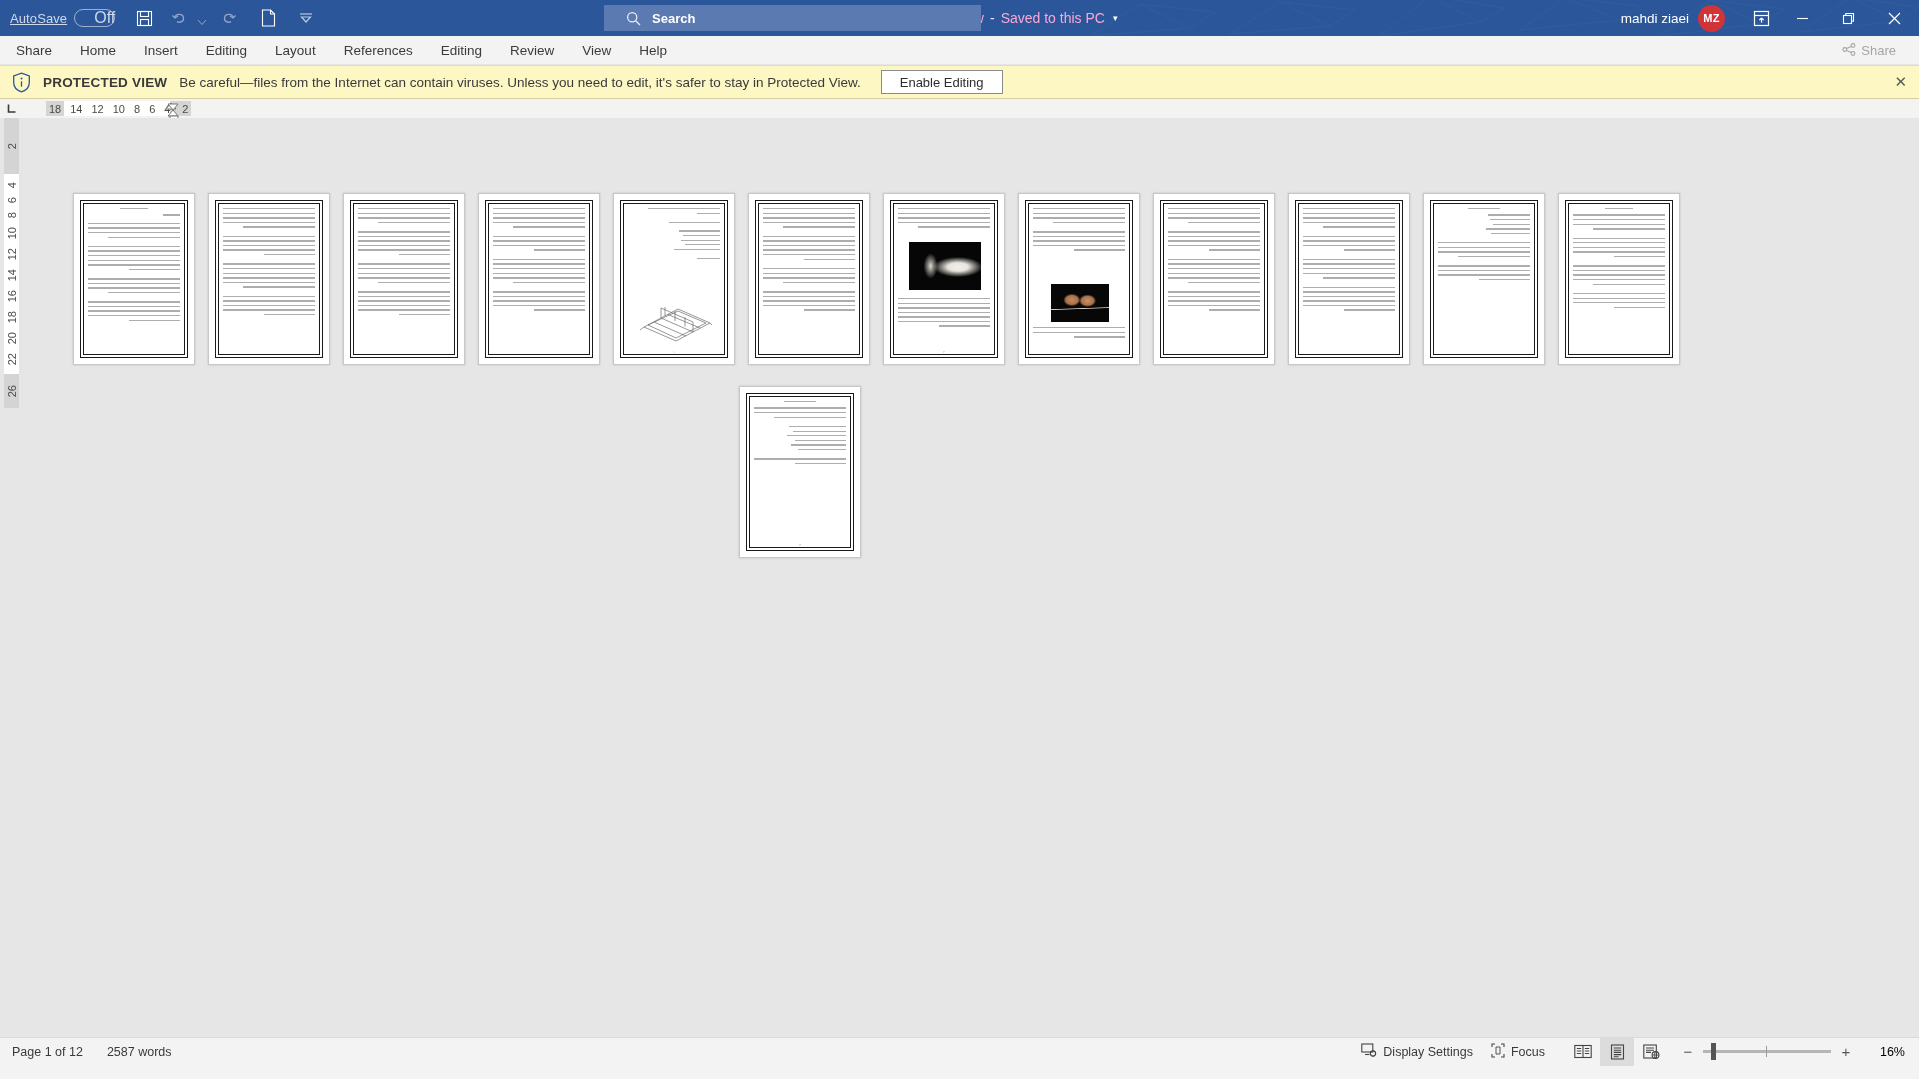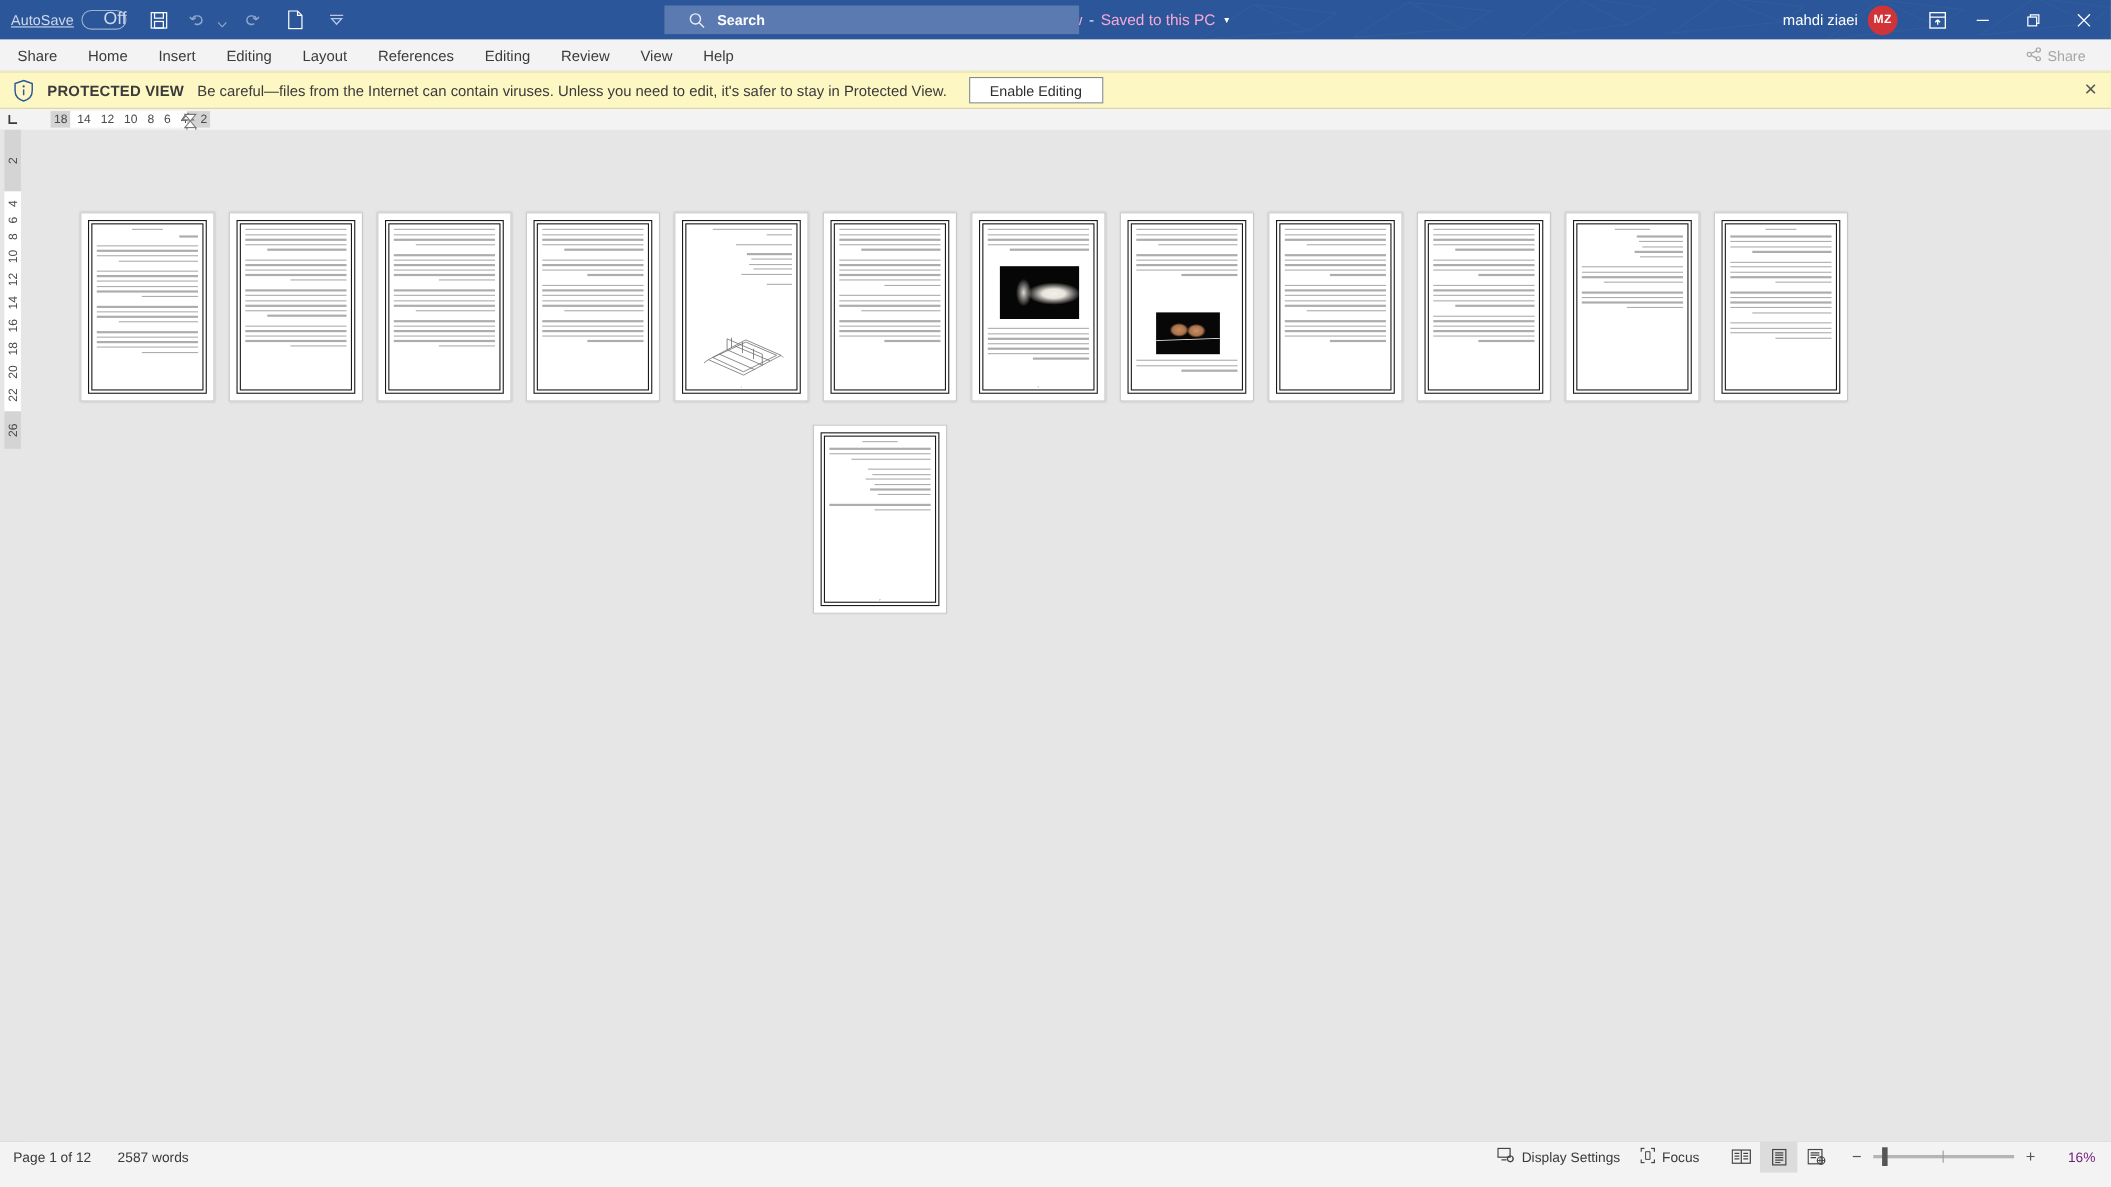--- a/index.html
+++ b/index.html
@@ -217,21 +217,21 @@
   .zoom-wrap { display:flex; align-items:center; gap: 9px; margin-left: 14px; }
   .zoom-sign { font-size: 15px; color:#555; width:12px; text-align:center;}
   .zoom-track {
     width: 128px; height: 3px; background: #b5b5b5; position:relative;
   }
   .zoom-track .mid-tick { position:absolute; left:63px; top:-4px; width:1px; height:11px; background:#9a9a9a;}
   .zoom-track .thumb {
     position:absolute; left: 8px; top: -7px;
     width: 5px; height: 17px; background:#555;
   }
-  .zoom-pct { width: 36px; text-align:right; font-size:12.5px; color:#701a75; margin-left:8px;}
+  .zoom-pct { width: 36px; text-align:right; font-size:12.5px; color:#000000; margin-left:8px;}
 </style>
 </head>
 <body>
 
 <div class="titlebar">
   <svg class="titlebar-pattern" viewBox="0 0 1919 36" preserveAspectRatio="none">
     <g stroke="#3a649f" stroke-width="1" fill="none">
       <path d="M1230 34 L1280 2 L1330 26 L1230 34 Z"></path>
       <path d="M1280 2 L1355 10 L1330 26"></path>
       <path d="M1380 36 L1430 -4 L1480 22 L1380 36 Z"></path>

